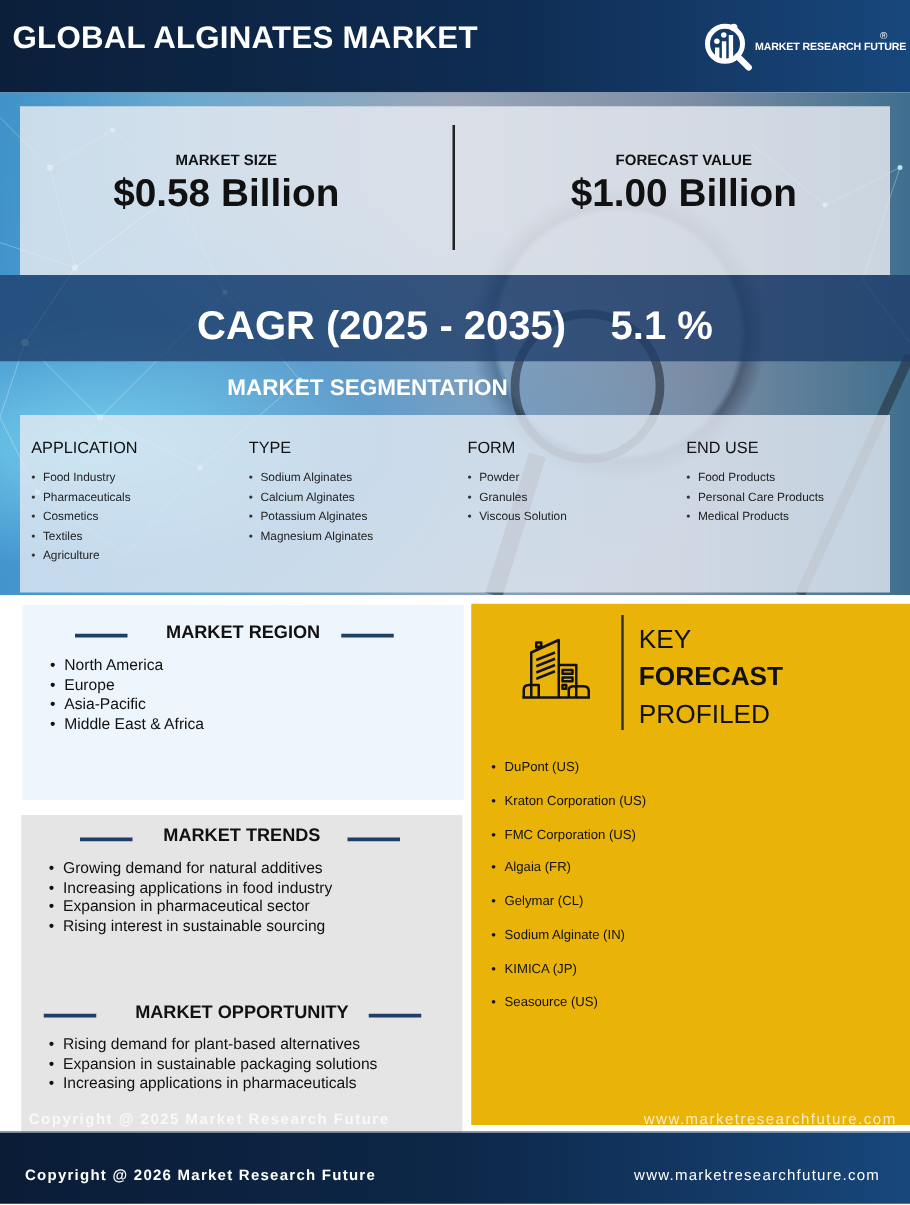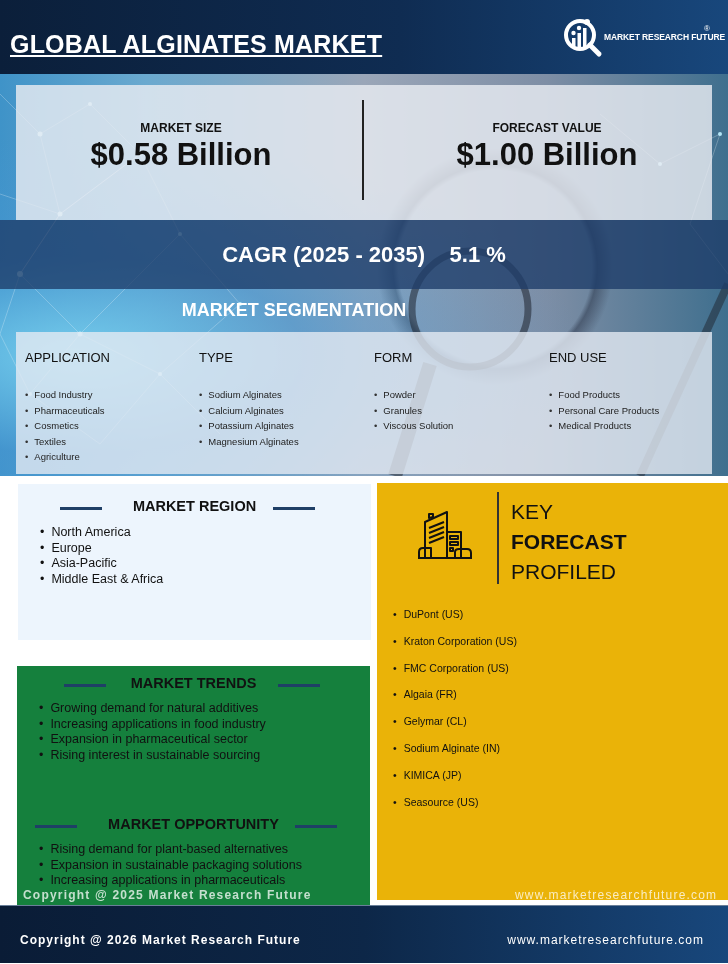--- a/index.html
+++ b/index.html
@@ -5,22 +5,22 @@
     * { box-sizing: border-box; margin: 0; padding: 0; }
     html, body { width: 728px; height: 964px; overflow: hidden; background: #ffffff; }
     body { font-family: "Liberation Sans", sans-serif; position: relative; color: #111; }
 
     
     .header {
       position: absolute; left: 0; top: 0; width: 728px; height: 74px;
       background: linear-gradient(90deg, #0b1f3a 0%, #0f2c52 55%, #18477c 100%);
     }
     .header-title {
-      position: absolute; left: 10px; top: 30px;
-      color: #fff; font-weight: bold; font-size: 25px; letter-spacing: 0.2px; text-decoration: underline;
+      position: absolute; left: 10px; top: 16px;
+      color: #fff; font-weight: bold; font-size: 25px; letter-spacing: 0.2px;
     }
     .logo { position: absolute; left: 562px; top: 16px; width: 160px; height: 42px; }
     .logo-mark { position: absolute; left: 0; top: 0; width: 44px; height: 42px; }
     .logo-text {
       position: absolute; left: 42px; top: 16px; color: #fff; font-weight: bold;
       font-size: 8.5px; letter-spacing: -0.1px; white-space: nowrap;
     }
     .logo-reg { position: absolute; left: 142px; top: 8px; color: #fff; font-size: 8px; }
 
     
@@ -43,42 +43,42 @@
     .stat-label { font-weight: bold; font-size: 12px; color: #111; }
     .stat-value { font-weight: bold; font-size: 31px; color: #111; margin-top: 2px; }
     .stats-divider { position: absolute; left: 346px; top: 15px; width: 1.5px; height: 100px; background: #222; }
 
     .cagr-band {
       position: absolute; left: 0; top: 146px; width: 728px; height: 69px;
       background: rgba(30,60,105,0.78);
     }
     .cagr-text {
       position: absolute; left: 0; top: 22px; width: 728px; text-align: center;
-      color: #fff; font-weight: bold; font-size: 22px; white-space: pre;
+      color: #fff; font-weight: bold; font-size: 32px; white-space: pre;
     }
 
     .seg-title {
       position: absolute; left: 0; top: 226px; width: 588px; text-align: center;
       color: #fff; font-weight: bold; font-size: 18px;
     }
 
     .seg-box {
       position: absolute; left: 16px; top: 258px; width: 696px; height: 142px;
       background: rgba(228,234,242,0.80);
     }
     .seg-col { position: absolute; top: 18px; width: 170px; }
     .seg-col h3 { font-size: 13px; font-weight: normal; color: #111; }
-    .seg-col ul { list-style: none; margin-top: 22px; }
+    .seg-col ul { list-style: none; margin-top: 10px; }
     .seg-col li { font-size: 9.5px; color: #222; line-height: 15.5px; }
     .seg-col li::before { content: "•"; margin-right: 6px; color: #333; }
 
     
     .panel { position: absolute; background: #eaf4fd; }
     .panel.region { left: 18px; top: 484px; width: 353px; height: 156px; background: #edf5fd; }
-    .panel.trends { left: 17px; top: 666px; width: 353px; height: 268px; background: #15803d; }
+    .panel.trends { left: 17px; top: 652px; width: 353px; height: 268px; background: #e5e5e5; }
     .panel.companies { left: 377px; top: 483px; width: 404px; height: 417px; background: #eab308; }
 
     .sec-head { position: absolute; left: 0; width: 353px; height: 20px; }
     .sec-head .line { position: absolute; top: 9px; height: 2.5px; background: #1f3f66; width: 42px; }
     .sec-head .txt { position: absolute; left: 0; width: 100%; text-align: center; font-weight: bold; font-size: 14.5px; color: #111; }
 
     .bul { position: absolute; left: 22px; list-style: none; }
     .bul li { font-size: 12.5px; color: #111; line-height: 15.6px; }
     .bul li::before { content: "•"; margin-right: 7px; }
 

